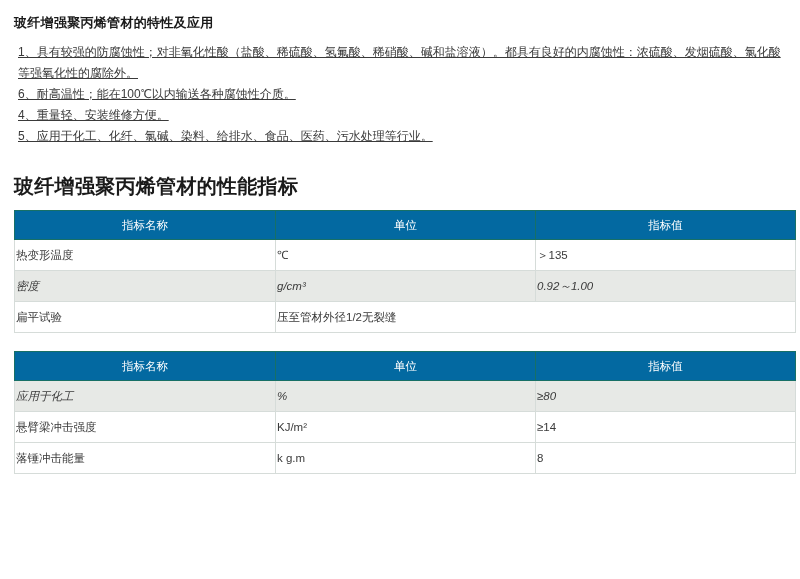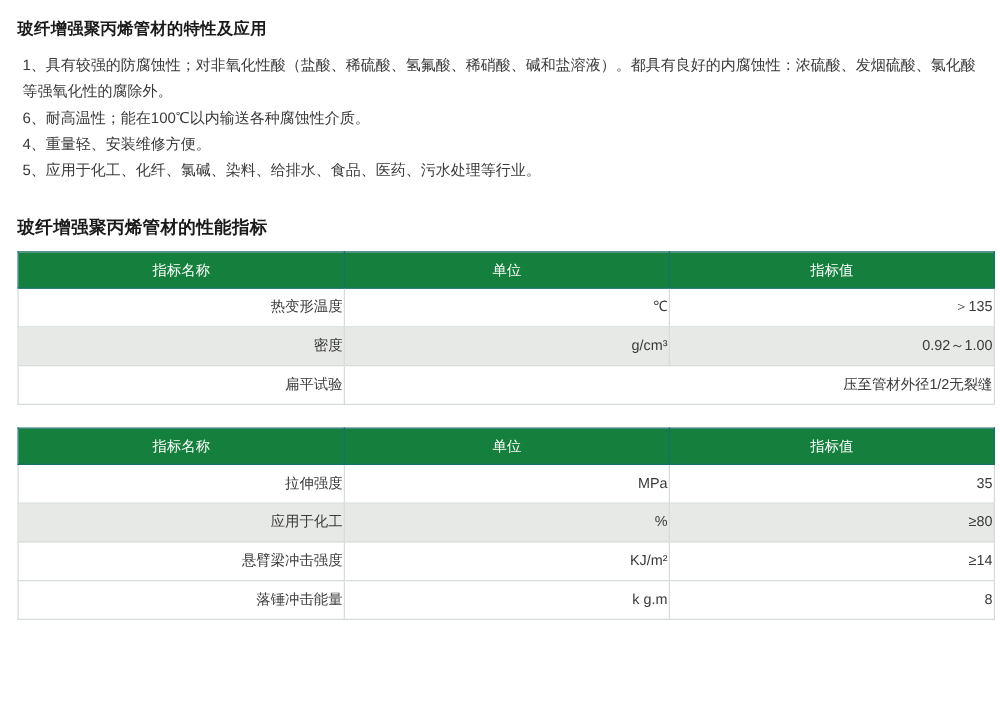--- a/index.html
+++ b/index.html
@@ -33,53 +33,55 @@
     margin: 0 0 0 0;
     padding: 0 0 0 4px;
   }
   ul.feature-list li {
     font-size: 12px;
     line-height: 21px;
     color: #3a3a3a;
     margin: 0;
     padding: 0;
     text-indent: 0;
+    text-decoration: underline;
   }
   .spec-title {
-    font-size: 14px;
+    font-size: 20px;
     font-weight: bold;
     color: #1a1a1a;
     margin: 26px 0 10px 0;
     letter-spacing: 0.3px;
   }
   table.spec {
     border-collapse: collapse;
     width: 772px;
     table-layout: fixed;
     margin-bottom: 18px;
   }
   table.spec th {
-    background: #15803d;
+    background: #0369a1;
     color: #ffffff;
     font-size: 11.5px;
     font-weight: normal;
     height: 26px;
     text-align: center;
     border: 1px solid #177066;
   }
   table.spec td {
     font-size: 11.5px;
     color: #3a3a3a;
-    text-align: right;
+    text-align: left;
     height: 28px;
     border: 1px solid #d6dcd9;
     line-height: 16px;
   }
   table.spec tr.alt td {
     background: #e7e9e6;
+    font-style: italic;
   }
   table.spec tr.plain td {
     background: #ffffff;
   }
   .col1 { width: 258px; }
   .col2 { width: 257px; }
   .col3 { width: 257px; }
   .two-line {
     line-height: 15px;
   }
@@ -129,25 +131,20 @@
 
   <table class="spec table2">
     <thead>
       <tr>
         <th class="col1">指标名称</th>
         <th class="col2">单位</th>
         <th class="col3">指标值</th>
       </tr>
     </thead>
     <tbody>
-      <tr class="plain">
-        <td>拉伸强度</td>
-        <td>MPa</td>
-        <td>35</td>
-      </tr>
       <tr class="alt">
         <td>应用于化工</td>
         <td>%</td>
         <td>≥80</td>
       </tr>
       <tr class="plain">
         <td>悬臂梁冲击强度</td>
         <td>KJ/m²</td>
         <td>≥14</td>
       </tr>

